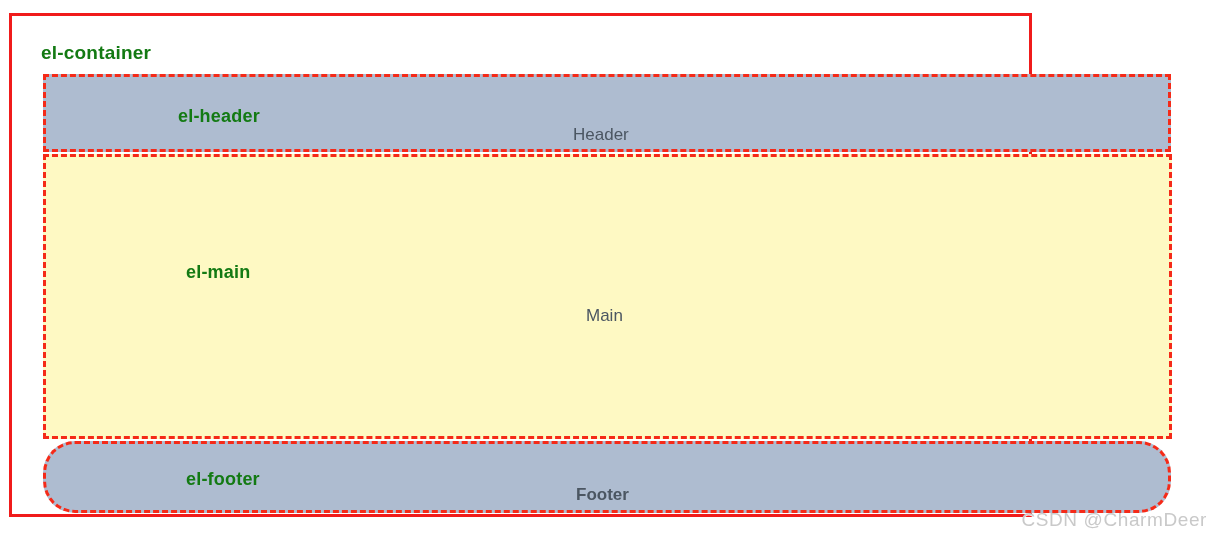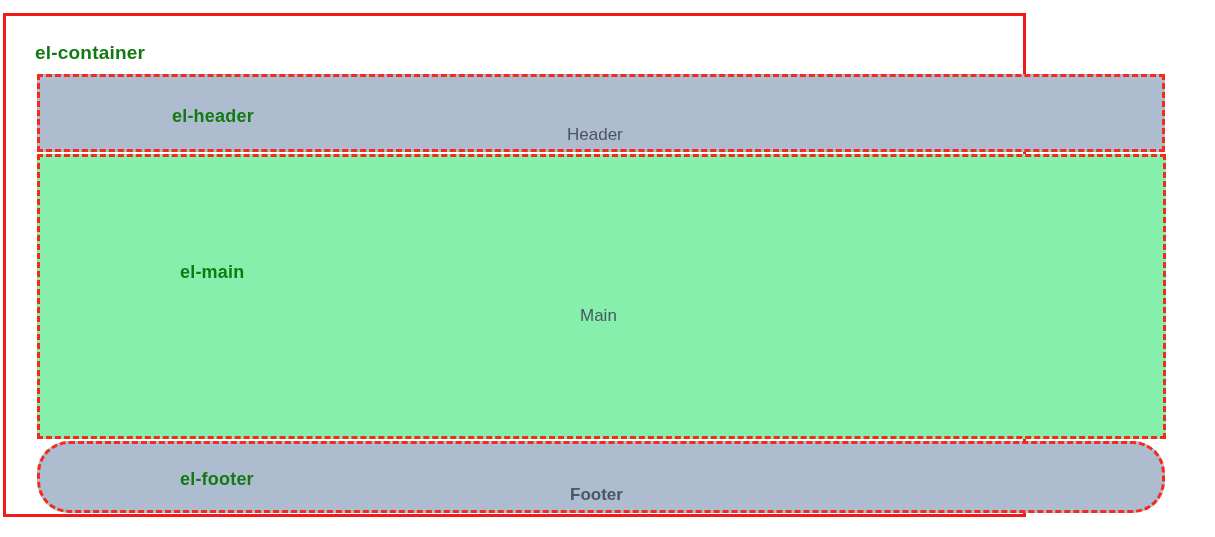--- a/index.html
+++ b/index.html
@@ -20,21 +20,21 @@
     position: absolute;
     left: 0;
     top: 0;
     width: 1215px;
     height: 537px;
     background: #ffffff;
   }
 
   .container-box {
     position: absolute;
-    left: 3px;
+    left: 9px;
     top: 13px;
     width: 1023px;
     height: 504px;
     border: 3px solid #f01b1b;
     background: #ffffff;
     box-sizing: border-box;
   }
 
   .container-label {
     position: absolute;
@@ -60,21 +60,21 @@
     width: 1128px;
     height: 78px;
     background: #aebcd0;
   }
 
   .region-main {
     left: 31px;
     top: 138px;
     width: 1129px;
     height: 285px;
-    background: #86efac;
+    background: #fef9c3;
     text-align: center;
   }
 
   .region-footer {
     left: 31px;
     top: 425px;
     width: 1128px;
     height: 72px;
     background: #aebcd0;
     border-radius: 32px;
@@ -136,14 +136,15 @@
       <div class="region-content">Main</div>
     </div>
 
     <div class="region region-footer">
       <div class="region-label">el-footer</div>
       <div class="region-content">Footer</div>
     </div>
 
   </div>
 
+  <div class="watermark">CSDN @CharmDeer</div>
 
 </div>
 
 </body></html>

